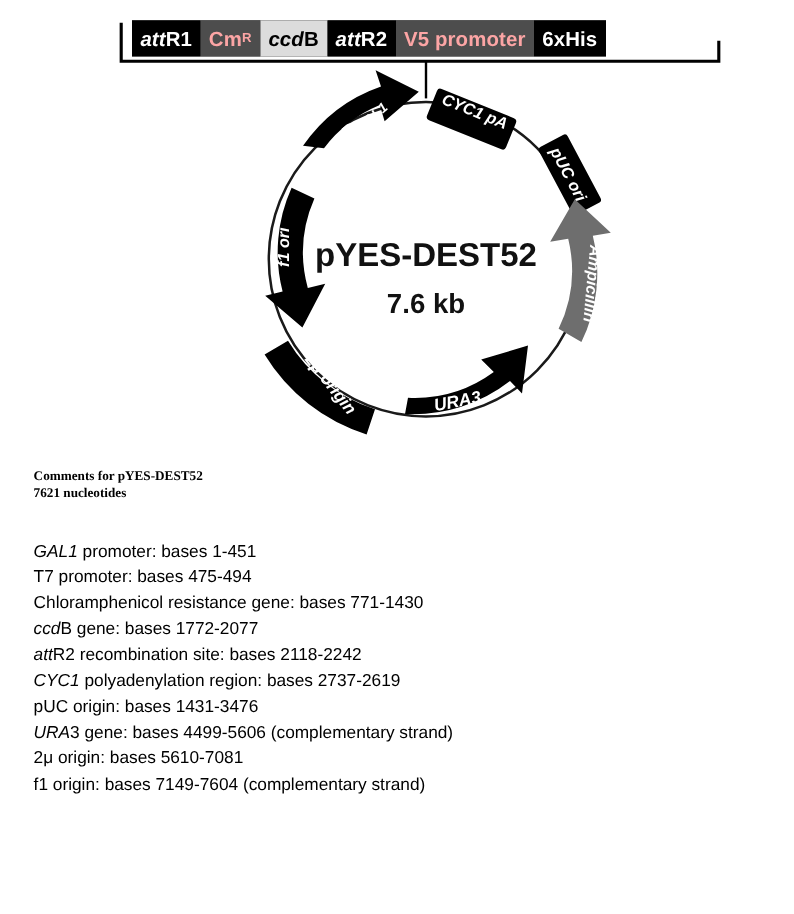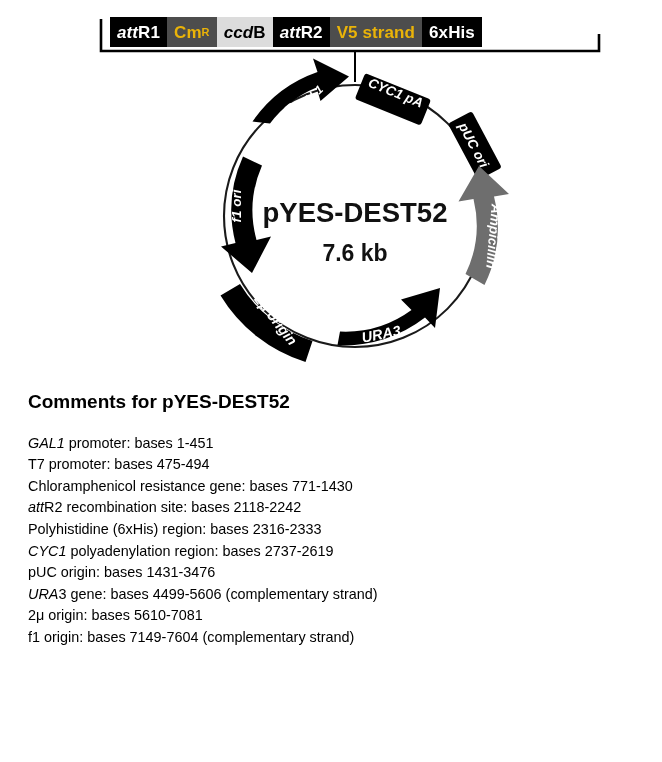--- a/index.html
+++ b/index.html
@@ -35,21 +35,21 @@
     align-items: center;
     justify-content: center;
     font-size: 17px;
     font-weight: bold;
     line-height: 1;
     padding: 0 7px;
     white-space: nowrap;
     letter-spacing: .1px;
   }
   .seg-black { background:#000000; color:#ffffff; }
-  .seg-dark  { background:#4d4d4d; color:#eab308; }
+  .seg-dark  { background:#4d4d4d; color:#fca5a5; }
   .seg-light { background:#dcdcdc; color:#000000; }
   .it { font-style: italic; }
   .sup { font-size: 11px; vertical-align: super; line-height: 0; }
 
   
   #map-svg {
     position: absolute;
     left: 0; top: 0;
     width: 662px;
     height: 392px;
@@ -59,24 +59,25 @@
   #comments {
     position: absolute;
     left: 28px;
     top: 392px;
     width: 610px;
     font-size: 14.4px;
     line-height: 1;
   }
   #comments-head {
     font-weight: bold;
-    font-size: 19px;
+    font-size: 11px;
+    font-family: Liberation Serif, serif;
   }
   #comments-head div { padding-bottom: 3px; }
-  #comment-list { margin-top: 18px; }
+  #comment-list { margin-top: 29px; }
   .comment-line {
     padding: 3.6px 0;
     white-space: nowrap;
     font-size: 14.4px;
   }
 </style>
 </head>
 <body>
 
 <div id="cassette-area">
@@ -91,21 +92,21 @@
     </div>
     <div class="cassette-seg seg-light">
       <span class="it">ccd</span>
         <span>B</span>
     </div>
     <div class="cassette-seg seg-black">
       <span class="it">att</span>
         <span>R2</span>
     </div>
     <div class="cassette-seg seg-dark">
-      <span>V5 strand</span>
+      <span>V5 promoter</span>
     </div>
     <div class="cassette-seg seg-black">
       <span>6xHis</span>
     </div>
   </div>
 </div>
 
 <svg id="map-svg" viewBox="0 0 662 392">
 
   <g stroke="#000" stroke-width="2.6" fill="none">
@@ -190,26 +191,27 @@
     <text font-family="'Liberation Sans', sans-serif" font-size="13.5" font-weight="bold" font-style="italic" fill="#ffffff" text-anchor="middle" transform="translate(241,206) rotate(-90)">f1 ori</text>
   </g>
 
   <text x="355" y="222" font-family="'Liberation Sans', sans-serif" font-size="27.5" font-weight="bold" fill="#111111" text-anchor="middle">pYES-DEST52</text>
   <text x="355" y="261" font-family="'Liberation Sans', sans-serif" font-size="23" font-weight="bold" fill="#111111" text-anchor="middle">7.6 kb</text>
 </svg>
 
 <div id="comments">
   <div id="comments-head">
     <div>Comments for pYES-DEST52</div>
+    <div>7621 nucleotides</div>
   </div>
   <div id="comment-list">
     <div class="comment-line"><i>GAL1</i><span> promoter: bases 1-451</span></div>
     <div class="comment-line"><i></i><span>T7 promoter: bases 475-494</span></div>
     <div class="comment-line"><i></i><span>Chloramphenicol resistance gene: bases 771-1430</span></div>
+    <div class="comment-line"><i>ccd</i><span>B gene: bases 1772-2077</span></div>
     <div class="comment-line"><i>att</i><span>R2 recombination site: bases 2118-2242</span></div>
-    <div class="comment-line"><i></i><span>Polyhistidine (6xHis) region: bases 2316-2333</span></div>
     <div class="comment-line"><i>CYC1</i><span> polyadenylation region: bases 2737-2619</span></div>
     <div class="comment-line"><i></i><span>pUC origin: bases 1431-3476</span></div>
     <div class="comment-line"><i>URA</i><span>3 gene: bases 4499-5606 (complementary strand)</span></div>
     <div class="comment-line"><i></i><span>2μ origin: bases 5610-7081</span></div>
     <div class="comment-line"><i></i><span>f1 origin: bases 7149-7604 (complementary strand)</span></div>
   </div>
 </div>
 
 </body></html>

